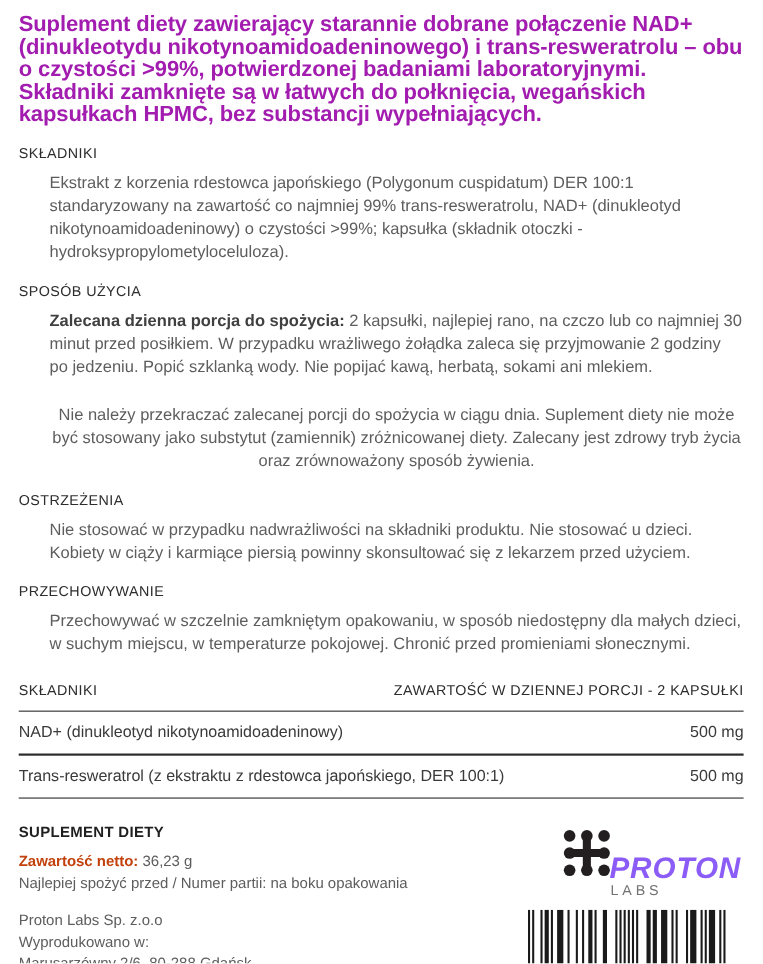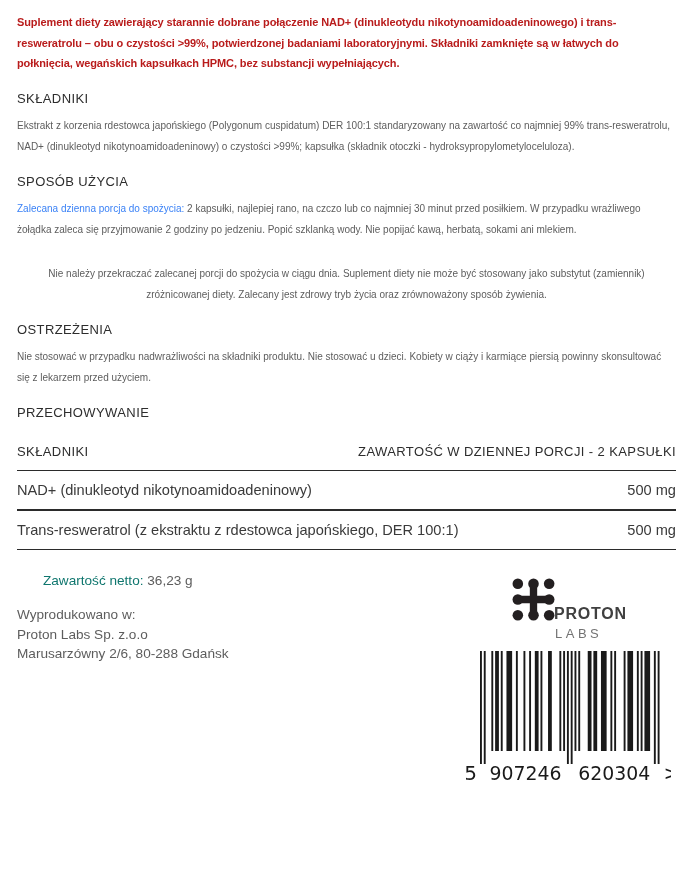--- a/index.html
+++ b/index.html
@@ -6,33 +6,33 @@
   html, body { background: #ffffff; }
   .label {
     position: relative;
     width: 694px; height: 876px;
     background: #ffffff;
     font-family: "Liberation Sans", sans-serif;
     padding: 12px 18px 0 17px;
     overflow: hidden;
   }
   .intro {
-    font-size: 11px; line-height: 20.6px;
-    font-weight: bold; color: #b91c1c; letter-spacing: -0.1px;
+    font-size: 20px; line-height: 20.6px;
+    font-weight: bold; color: #a21caf; letter-spacing: -0.1px;
   }
   .sec-heading {
     margin-top: 17px;
     font-size: 13px; color: #2d2d2d; letter-spacing: 0.4px;
     font-weight: normal;
   }
   .body-p {
     margin-top: 9px;
-    font-size: 10px; line-height: 21px; color: #5d5d5d;
+    font-size: 15px; line-height: 21px; color: #5d5d5d; margin-left: 28px;
   }
-  .body-p .lead { font-weight: normal; color: #3b82f6; }
+  .body-p .lead { font-weight: bold; color: #404040; }
   .body-p.spaced { margin-top: 23px; text-align: center; }
 
   
   .ntable { margin-top: 24px; }
   .ntable-header {
     display: flex; justify-content: space-between; align-items: baseline;
     font-size: 13px; color: #2d2d2d; letter-spacing: 0.4px;
     padding-bottom: 11px; border-bottom: 1px solid #2b2b2b;
   }
   .ntable-row {
@@ -41,30 +41,30 @@
     padding: 11px 0;
   }
   .ntable-row.first { border-bottom: 2px solid #2b2b2b; }
   .ntable-row.last  { border-bottom: 1.5px solid #2b2b2b; text-align: right; }
   .ntable-row .amount { color: #3a3a3a; white-space: nowrap; padding-left: 20px; }
 
   
   .footer { display: flex; margin-top: 21px; }
   .footer-left { flex: 1; font-size: 13.6px; line-height: 19.5px; color: #5d5d5d; }
   .category { font-size: 13.6px; font-weight: bold; color: #1f1f1f; letter-spacing: 0.3px; margin-bottom: 7px; }
-  .net-line .net-label { font-weight: normal; color: #0f766e; margin-left: 26px; }
+  .net-line .net-label { font-weight: bold; color: #c2410c; }
   .addr-block { margin-top: 15px; }
 
   .footer-right { width: 216px; flex: none; }
   .logo-row { display: flex; align-items: flex-start; margin-left: 50px; margin-top: 5px; }
   .logo-icon svg { display: block; }
   .logo-text { margin-left: -3px; }
   .brand-name {
-    font-size: 16px; font-weight: bold; color: #404040;
-    letter-spacing: 0.8px; line-height: 21px; margin-top: 27px;
+    font-size: 27px; font-weight: bold; color: #8b5cf6;
+    letter-spacing: 0.8px; line-height: 21px; margin-top: 27px; font-style: italic;
   }
   .brand-sub {
     font-size: 13px; color: #737373; letter-spacing: 3.5px;
     line-height: 15px; margin-top: 2px; margin-left: 1px;
   }
   .barcode-wrap { margin-top: 10px; margin-left: 6px; }
   .barcode-wrap svg { display: block; }
 </style>
 </head>
 <body>
@@ -78,44 +78,47 @@
 
   <h2 class="sec-heading">SPOSÓB UŻYCIA</h2>
   <p class="body-p"><span class="lead">Zalecana dzienna porcja do spożycia:</span>
     <span>2 kapsułki, najlepiej rano, na czczo lub co najmniej 30 minut przed posiłkiem. W przypadku wrażliwego żołądka zaleca się przyjmowanie 2 godziny po jedzeniu. Popić szklanką wody. Nie popijać kawą, herbatą, sokami ani mlekiem.</span></p>
   <p class="body-p spaced">Nie należy przekraczać zalecanej porcji do spożycia w ciągu dnia. Suplement diety nie może być stosowany jako substytut (zamiennik) zróżnicowanej diety. Zalecany jest zdrowy tryb życia oraz zrównoważony sposób żywienia.</p>
 
   <h2 class="sec-heading">OSTRZEŻENIA</h2>
   <p class="body-p">Nie stosować w przypadku nadwrażliwości na składniki produktu. Nie stosować u dzieci. Kobiety w ciąży i karmiące piersią powinny skonsultować się z lekarzem przed użyciem.</p>
 
   <h2 class="sec-heading">PRZECHOWYWANIE</h2>
+  <p class="body-p">Przechowywać w szczelnie zamkniętym opakowaniu, w sposób niedostępny dla małych dzieci, w suchym miejscu, w temperaturze pokojowej. Chronić przed promieniami słonecznymi.</p>
 
   <div class="ntable">
     <div class="ntable-header">
       <span>SKŁADNIKI</span>
       <span>ZAWARTOŚĆ W DZIENNEJ PORCJI - 2 KAPSUŁKI</span>
     </div>
     <div class="ntable-row first">
       <span>NAD+ (dinukleotyd nikotynoamidoadeninowy)</span>
       <span class="amount">500 mg</span>
     </div>
     <div class="ntable-row last">
       <span>Trans-resweratrol (z ekstraktu z rdestowca japońskiego, DER 100:1)</span>
       <span class="amount">500 mg</span>
     </div>
   </div>
 
   <div class="footer">
     <div class="footer-left">
+      <div class="category">SUPLEMENT DIETY</div>
       <div class="net-line"><span class="net-label">Zawartość netto:</span>
         <span>36,23 g</span></div>
+      <div>Najlepiej spożyć przed / Numer partii: na boku opakowania</div>
 
       <div class="addr-block">
+        <div>Proton Labs Sp. z.o.o</div>
         <div>Wyprodukowano w:</div>
-        <div>Proton Labs Sp. z.o.o</div>
         <div>Marusarzówny 2/6, 80-288 Gdańsk</div>
       </div>
 
     </div>
 
     <div class="footer-right">
       <div class="logo-row">
         <span class="logo-icon">
           <svg width="47" height="47" viewBox="0 0 48 48" xmlns="http://www.w3.org/2000/svg">
             <g fill="#231f20" stroke="none">

